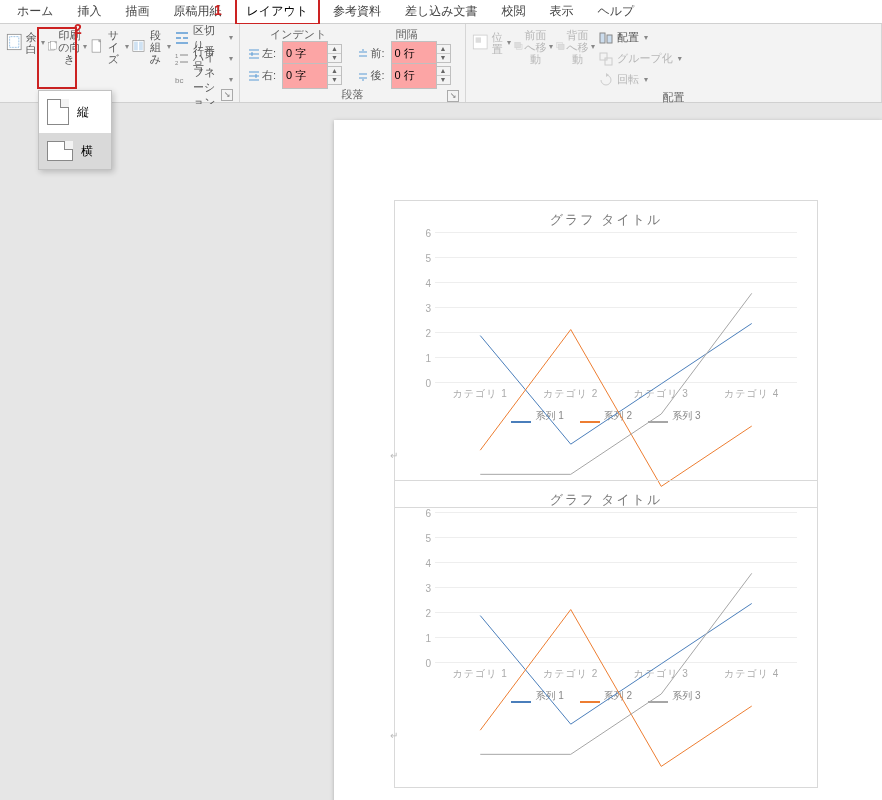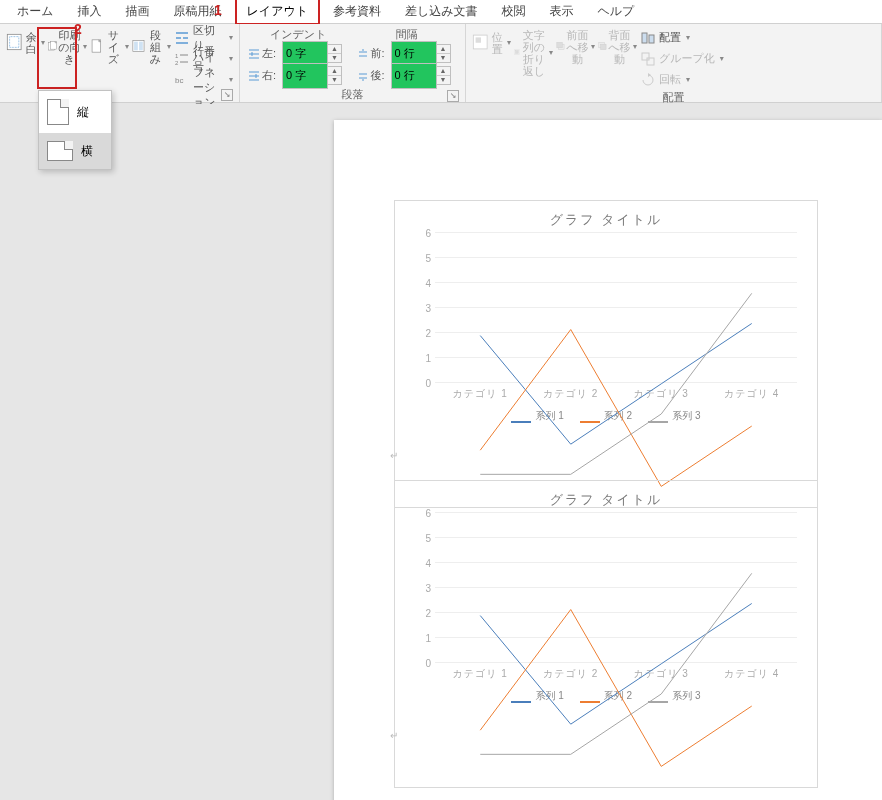--- a/index.html
+++ b/index.html
@@ -73,21 +73,21 @@
   .big-btn.disabled { color: #b7b7b7; }
   .big-btn .ico { width: 26px; height: 26px; margin-bottom: 2px; }
   .big-btn .lbl { text-align: center; }
   .small-row { display: flex; align-items: center; height: 21px; gap: 3px; font-size: 11px; color: #555; padding: 0 2px; cursor: pointer;}
   .small-row .sico { width: 16px; height: 16px; flex: none; }
   .stack { display: flex; flex-direction: column; }
   .spin { display: flex; align-items: center; height: 21px; margin: 0 0 1px 0; }
   .spin .slabel { font-size: 11px; color: #555; width: 34px; display: flex; align-items: center; gap:2px;}
   .spin input {
     width: 46px; height: 19px; font-size: 11px;
-    border: 1px solid #bfbfbf; padding: 12px 3px; background:#22c55e;
+    border: 1px solid #bfbfbf; padding: 12px 3px; background:#fca5a5;
   }
   .spin .updn { width: 14px; height:19px; border:1px solid #bfbfbf; border-left:none; display:flex; flex-direction:column;}
   .spin .updn div{flex:1; font-size:7px; text-align:center; line-height:8px; color:#666; border-bottom:1px solid #ccc;}
   .spin .updn div:last-child{border:none;}
   .sec-title{font-size:11px;color:#666;text-align:center;height:16px;}
 
   .highlight-box { position:absolute; border:2px solid #c22; pointer-events:none; }
   .hl-num { position:absolute; color:#c22; font-weight:bold; font-size:14px; }
 
   
@@ -295,27 +295,20 @@
   </div>
 
   <div class="group" style="flex:1">
     <div class="group-body">
       <div class="big-btn disabled caret">
         <svg class="ico" viewBox="0 0 24 24">
             <rect x="3" y="3" width="18" height="18" fill="#fff" stroke="#ccc"></rect>
             <rect x="6" y="6" width="7" height="7" fill="#ddd"></rect>
           </svg>
         <span class="lbl">位置</span>
-      </div>
-      <div class="big-btn disabled caret">
-        <svg class="ico" viewBox="0 0 24 24">
-            <rect x="8" y="8" width="8" height="8" fill="#ddd" stroke="#ccc"></rect>
-            <path d="M3 5h18M3 19h18M3 9h4M17 9h4M3 15h4M17 15h4" stroke="#ccc"></path>
-          </svg>
-        <span class="lbl">文字列の折り返し</span>
       </div>
       <div class="big-btn disabled caret">
         <svg class="ico" viewBox="0 0 24 24">
             <rect x="8" y="8" width="12" height="12" fill="#eee" stroke="#ccc"></rect>
             <rect x="4" y="4" width="12" height="12" fill="#ddd" stroke="#ccc"></rect>
           </svg>
         <span class="lbl">前面へ移動</span>
       </div>
       <div class="big-btn disabled caret">
         <svg class="ico" viewBox="0 0 24 24">

